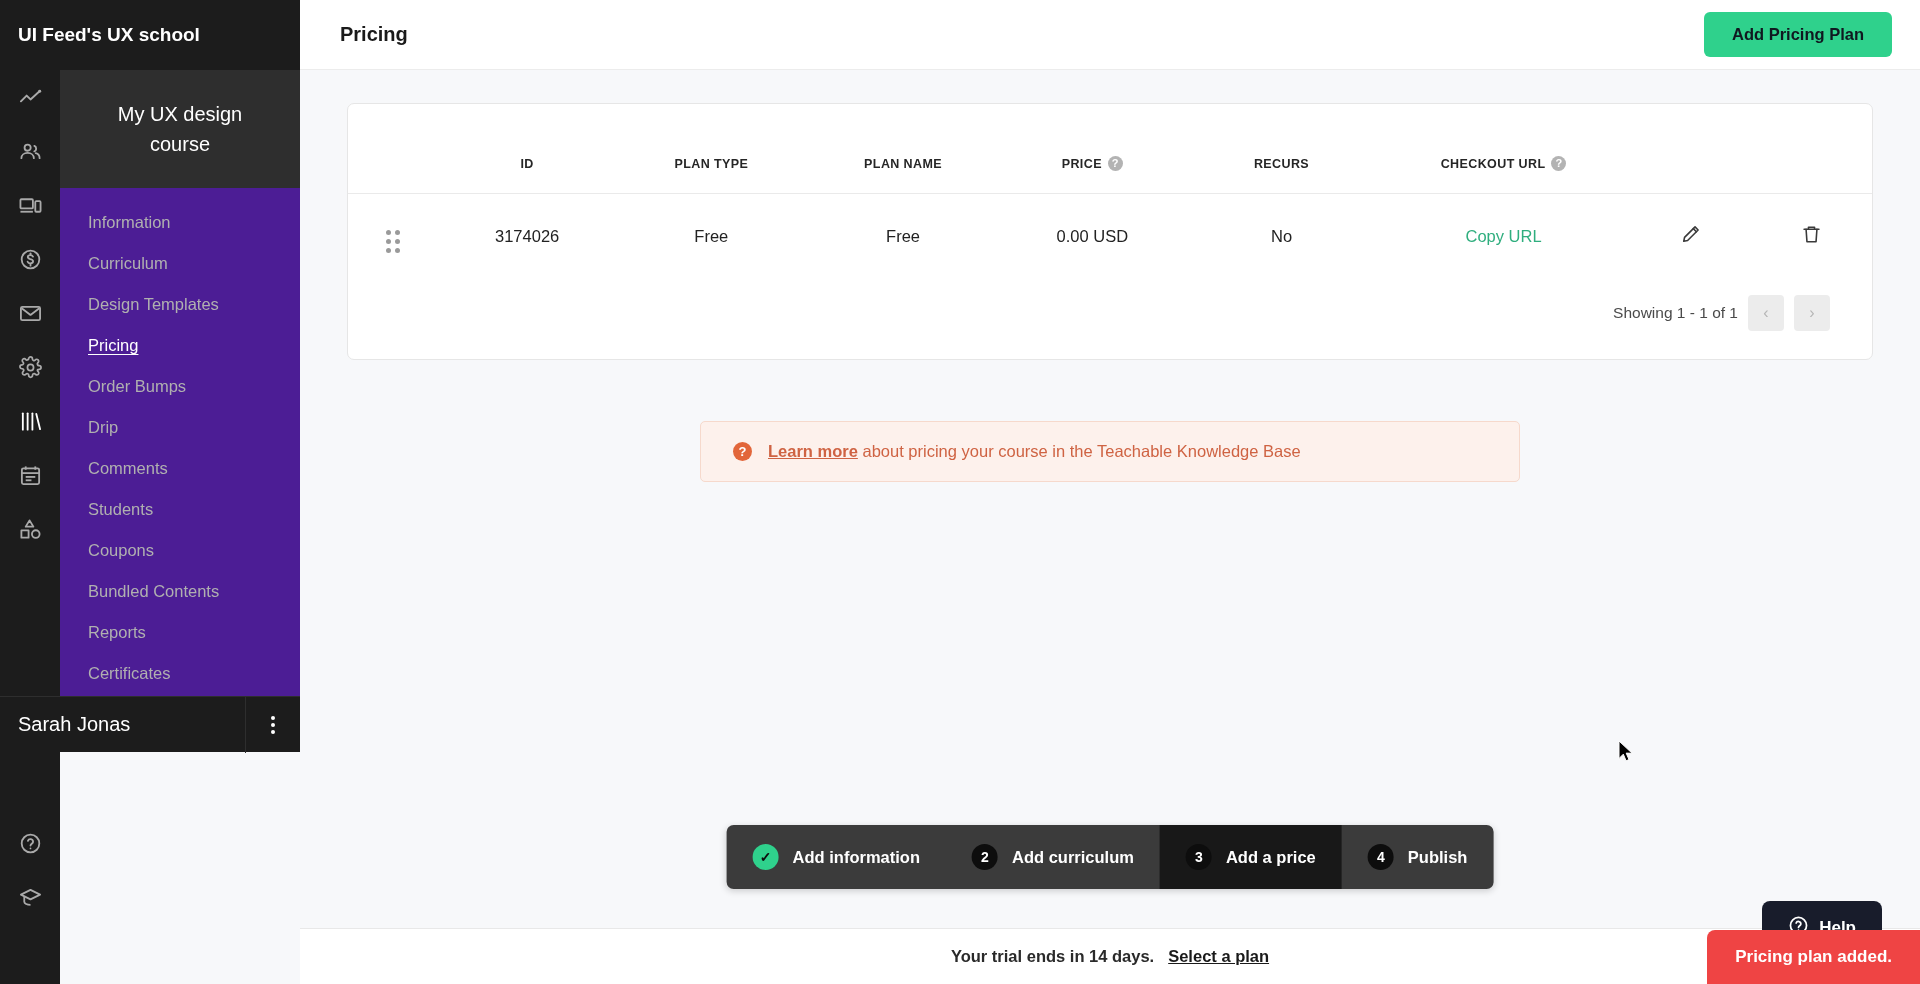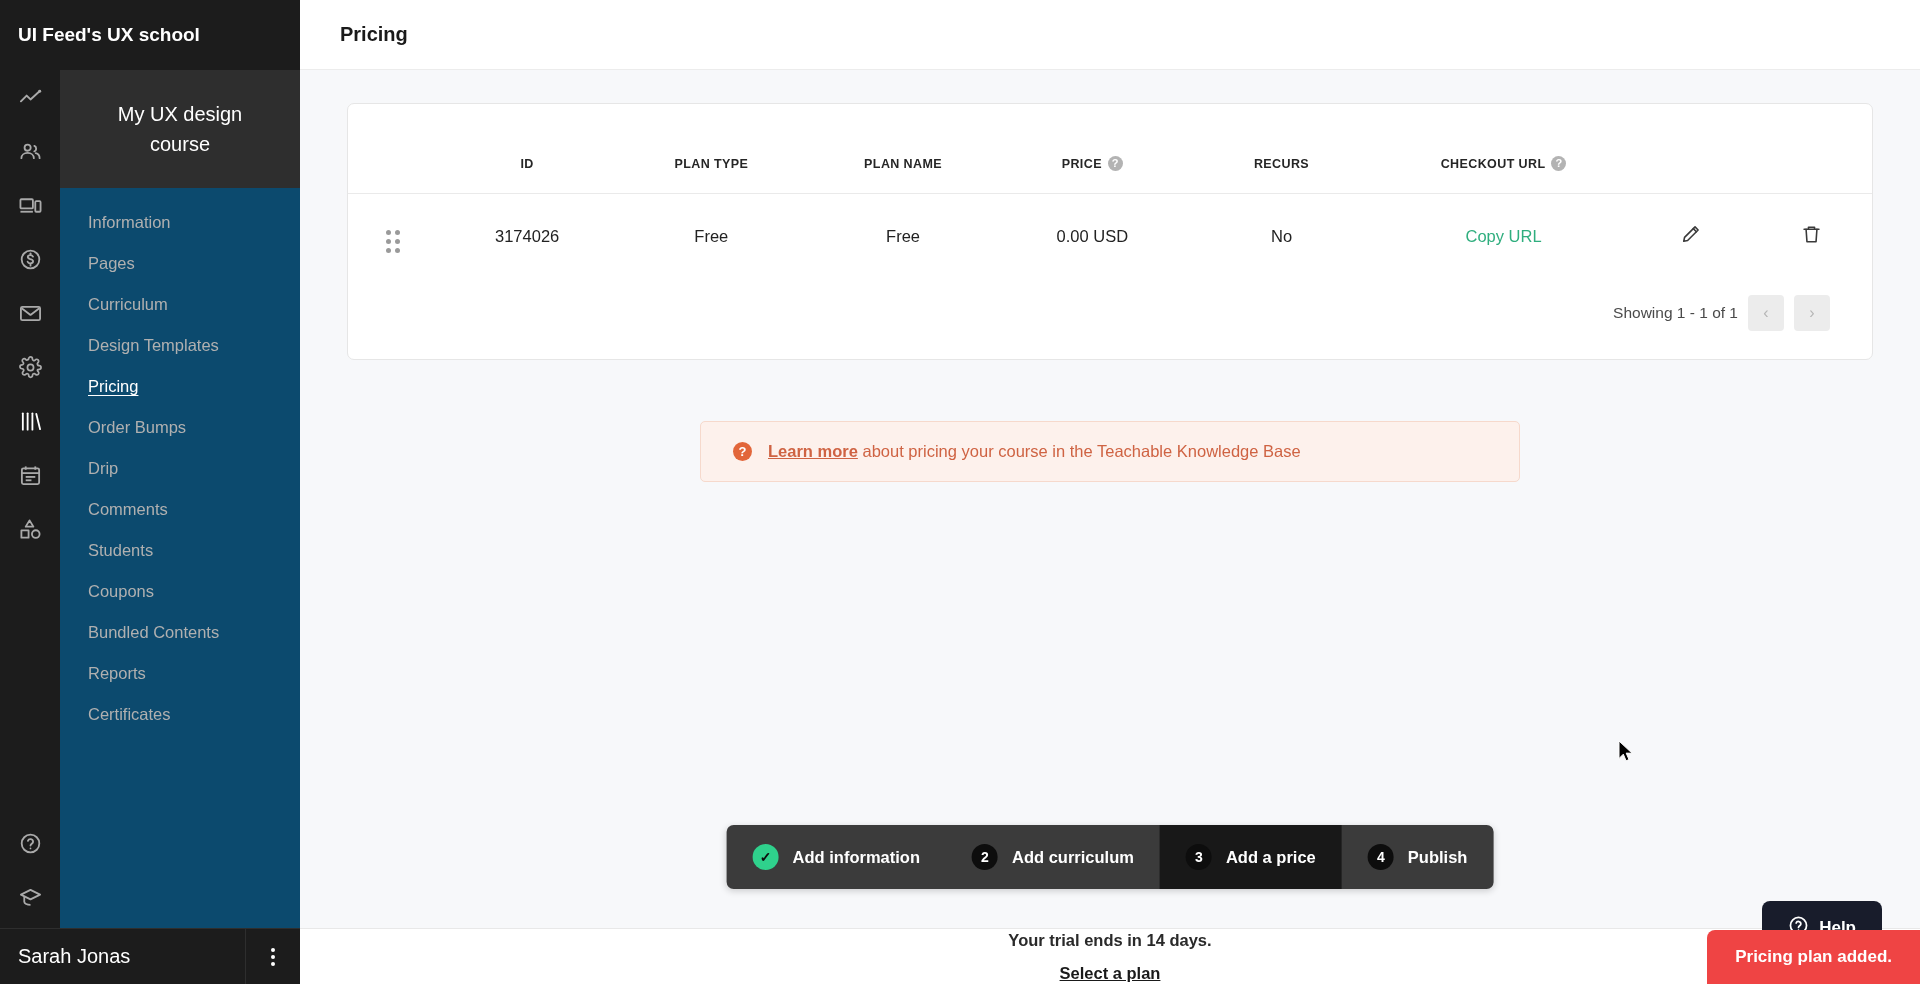--- a/index.html
+++ b/index.html
@@ -22,21 +22,21 @@
     width: 60px; height: 54px;
     display: flex; align-items: center; justify-content: center;
     color: #aaaaaa; cursor: pointer;
   }
   .rail-icon svg { width: 23px; height: 23px; display: block; }
   .rail-icon.active { color: #ffffff; }
   .rail-bottom { position: absolute; bottom: 60px; left: 0; width: 60px; }
 
   
   .sidebar {
-    width: 240px; background: #0c4a6e; height: 984px;
+    width: 240px; background: #4c1d95; height: 752px;
     flex-shrink: 0; position: relative;
   }
   .brand {
     height: 70px; background: #1c1c1c;
     display: flex; align-items: center;
     padding-left: 18px;
     color: #fff; font-size: 19px; font-weight: bold;
     width: 300px; position: absolute; left: -60px; top: 0; z-index: 3;
   }
   .course-card {
@@ -193,21 +193,20 @@
     flex-shrink: 0;
   }
   .step-badge.done { background: #2fd18c; color: #0d0d0d; }
 
   
   .footer {
     position: absolute; left: 0; bottom: 0; width: 100%; height: 56px;
     background: #ffffff; border-top: 1px solid #e8e8e8;
     display: flex; align-items: center; justify-content: center;
     gap: 14px;
-    flex-direction: column;
   }
   .footer-text { font-size: 16.5px; font-weight: bold; color: #2a2a2a; }
   .footer-link { font-size: 16.5px; font-weight: bold; color: #1a1a1a; text-decoration: underline; cursor: pointer; }
 
   
   .help-fab {
     position: absolute; right: 38px; bottom: 29px;
     background: #181c2b; color: #fff;
     border-radius: 8px 8px 0 0;
     padding: 14px 26px;
@@ -322,21 +321,20 @@
 
   <div class="sidebar">
     <div class="brand">UI Feed's UX school</div>
 
     <div class="course-card">
       <div class="course-card-title">My UX design course</div>
     </div>
 
     <nav class="nav" id="nav">
         <a class="nav-item">Information</a>
-        <a class="nav-item">Pages</a>
         <a class="nav-item">Curriculum</a>
         <a class="nav-item">Design Templates</a>
         <a class="nav-item active">Pricing</a>
         <a class="nav-item">Order Bumps</a>
         <a class="nav-item">Drip</a>
         <a class="nav-item">Comments</a>
         <a class="nav-item">Students</a>
         <a class="nav-item">Coupons</a>
         <a class="nav-item">Bundled Contents</a>
         <a class="nav-item">Reports</a>
@@ -352,20 +350,21 @@
             <i></i>
           </span>
       </div>
     </div>
   </div>
 
   <div class="main">
 
     <div class="topbar">
       <div class="page-title">Pricing</div>
+      <button class="btn-primary">Add Pricing Plan</button>
     </div>
 
     <div class="content">
 
       <div class="card">
         <table class="pricing">
           <thead>
             <tr>
               <th class="c-handle"></th>
               <th class="c-id"><span class="th-inner">

